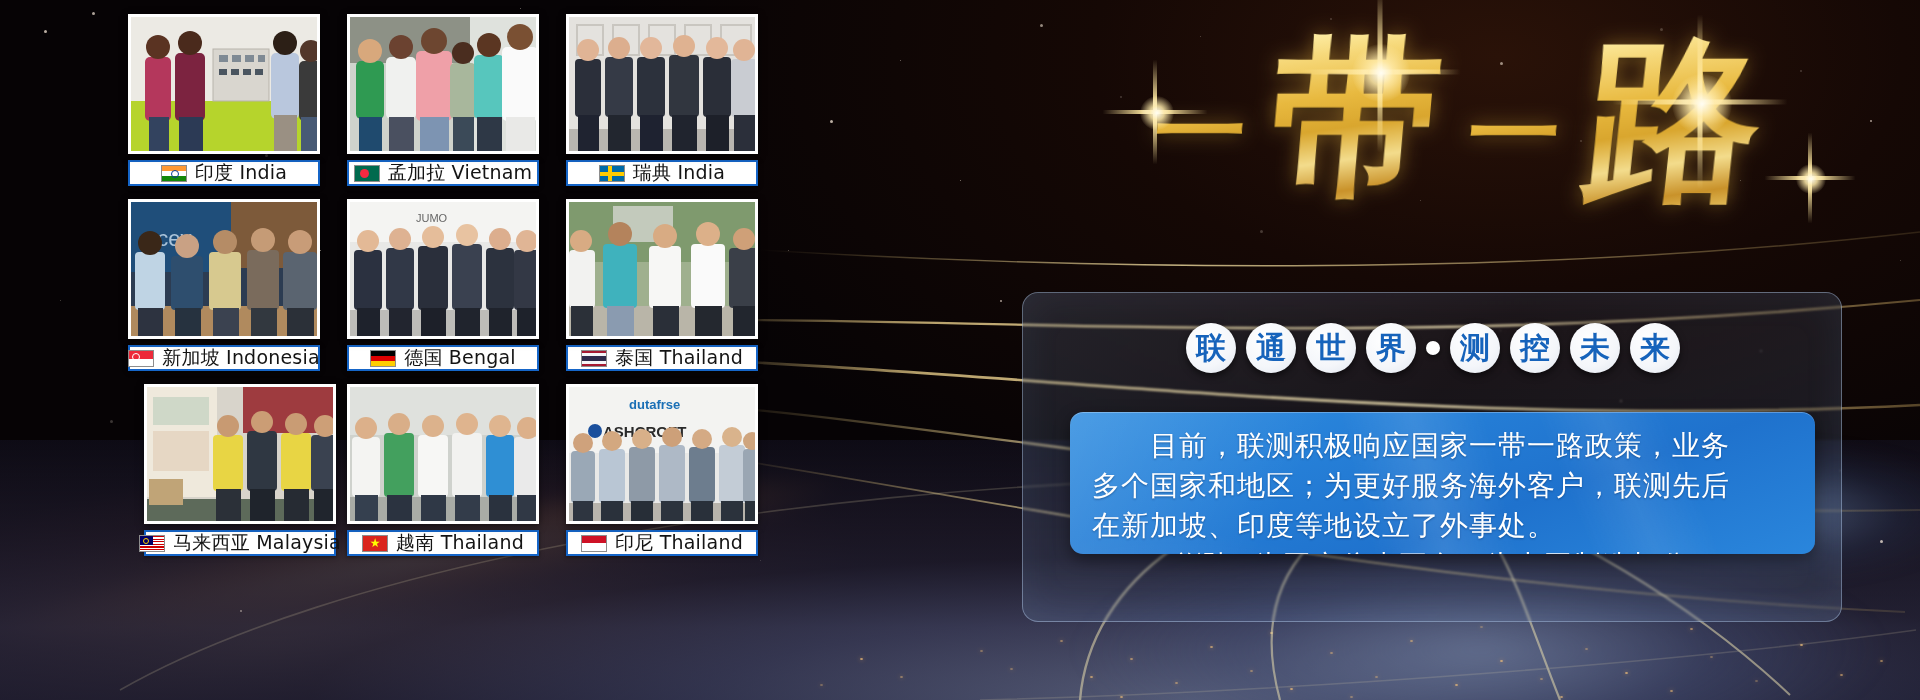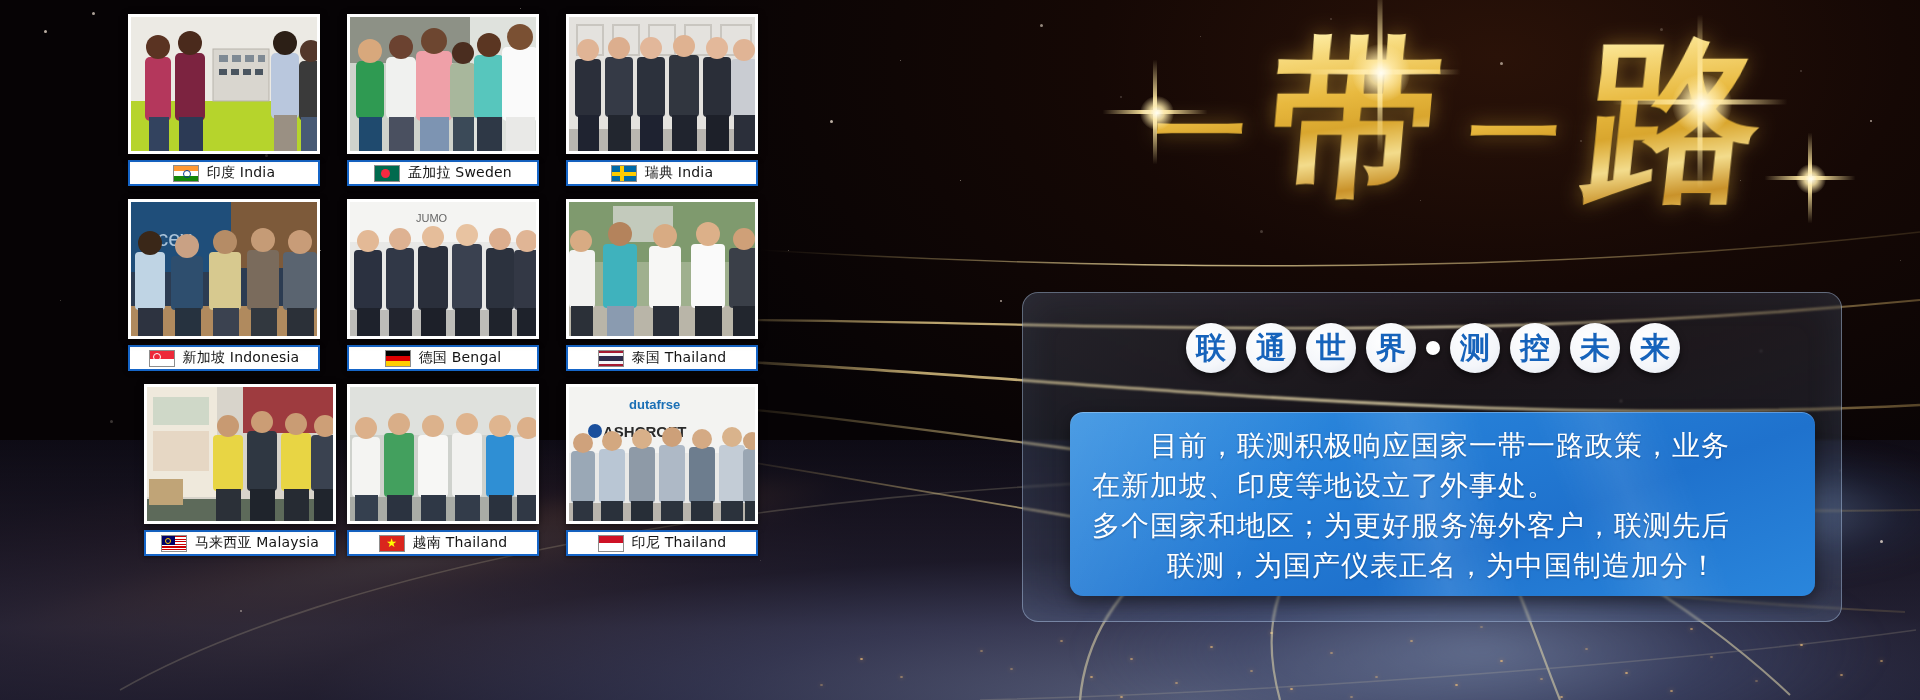--- a/index.html
+++ b/index.html
@@ -83,21 +83,21 @@
   }
   .photo .ph-inner{ position:absolute; inset:0; }
   .cap{
     margin-top:6px; height:26px; width:100%;
     background:#fff; border:2px solid #1565c8;
     display:flex; align-items:center; justify-content:center; gap:8px;
     box-shadow:0 1px 4px rgba(0,0,0,.5);
   }
   .cap .flag{ width:26px; height:17px; flex:0 0 auto; border:1px solid #8d8d8d; position:relative; overflow:hidden; }
   .cap .ctxt{
-    font-size:14px; color:#141414; white-space:nowrap; letter-spacing:.2px;
+    font-size:19px; color:#141414; white-space:nowrap; letter-spacing:.2px;
     font-family:"DejaVu Sans","Liberation Sans",sans-serif;
     text-align:center;
   }
 
   
   .f-in{background:linear-gradient(180deg,#ff9933 0 33.3%,#fff 33.3% 66.6%,#138808 66.6% 100%);}
   .f-in::after{content:"";position:absolute;left:50%;top:50%;width:6px;height:6px;margin:-3px 0 0 -3px;border:1px solid #0a3d91;border-radius:50%;}
   .f-bd{background:#006a4e;}
   .f-bd::after{content:"";position:absolute;left:42%;top:50%;width:9px;height:9px;margin:-4.5px 0 0 -4.5px;background:#f42a41;border-radius:50%;}
   .f-se{background:#006aa7;}
@@ -164,21 +164,21 @@
     display:flex; align-items:center; justify-content:center;
     color:#1663bb; font-size:30px; font-weight:700;
     font-family:"DejaVu Sans","Liberation Sans",sans-serif;
     line-height:1;
   }
   .sdot{
     width:14px; height:14px; border-radius:50%;
     background:#ffffff; box-shadow:0 2px 4px rgba(0,0,0,.5);
   }
   #bluebox{
-    position:absolute; left:1070px; top:412px; width:745px; height:184px;
+    position:absolute; left:1070px; top:412px; width:745px; height:142px;
     border-radius:13px;
     background:
       linear-gradient(118deg, rgba(255,255,255,.14) 0%, rgba(255,255,255,0) 32%),
       linear-gradient(160deg,#2f8de0 0%, #2680d8 30%, #1f72cd 62%, #2a86dc 100%);
     box-shadow:0 5px 16px rgba(0,0,0,.42), inset 0 1px 0 rgba(255,255,255,.28);
     overflow:hidden;
     padding:14px 22px 12px 22px;
   }
   #bluebox::before{
     content:""; position:absolute; left:-10%; top:-30%; width:130%; height:160%;
@@ -407,21 +407,21 @@
             <g>
                 <rect x="152" y="30" width="36" height="74" rx="5" fill="#fafafa"></rect>
                 <circle cx="170" cy="20" r="13" fill="#7a5033"></circle>
                 <rect x="156" y="100" width="29" height="40" fill="#e9e9e7"></rect>
               </g>
           </svg>
         </div>
       </div>
       <div class="cap">
         <span class="flag f-bd"></span>
-        <span class="ctxt">孟加拉  Sweden</span>
+        <span class="ctxt">孟加拉  Vietnam</span>
       </div>
     </div>
 
     <div class="cell" style="left:438px;top:0px;">
       <div class="photo">
         <div class="ph-inner">
           <svg width="192" height="140" viewBox="0 0 192 140">
             <rect width="192" height="140" fill="#e4e2de"></rect>
             <g fill="none" stroke="#c9c6c0" stroke-width="2">
               <rect x="8" y="8" width="26" height="30"></rect>
@@ -771,19 +771,19 @@
     <span class="sdot"></span>
     <span class="sch">测</span>
     <span class="sch">控</span>
     <span class="sch">未</span>
     <span class="sch">来</span>
   </div>
 
   <div id="bluebox">
     <div class="ptxt">
       <span class="pl">　　目前，联测积极响应国家一带一路政策，业务</span>
+      <span class="pl">多个国家和地区；为更好服务海外客户，联测先后</span>
       <span class="pl">在新加坡、印度等地设立了外事处。</span>
-      <span class="pl">多个国家和地区；为更好服务海外客户，联测先后</span>
       <span class="pl center">联测，为国产仪表正名，为中国制造加分！</span>
     </div>
   </div>
 
 </div>
 
 </body></html>

